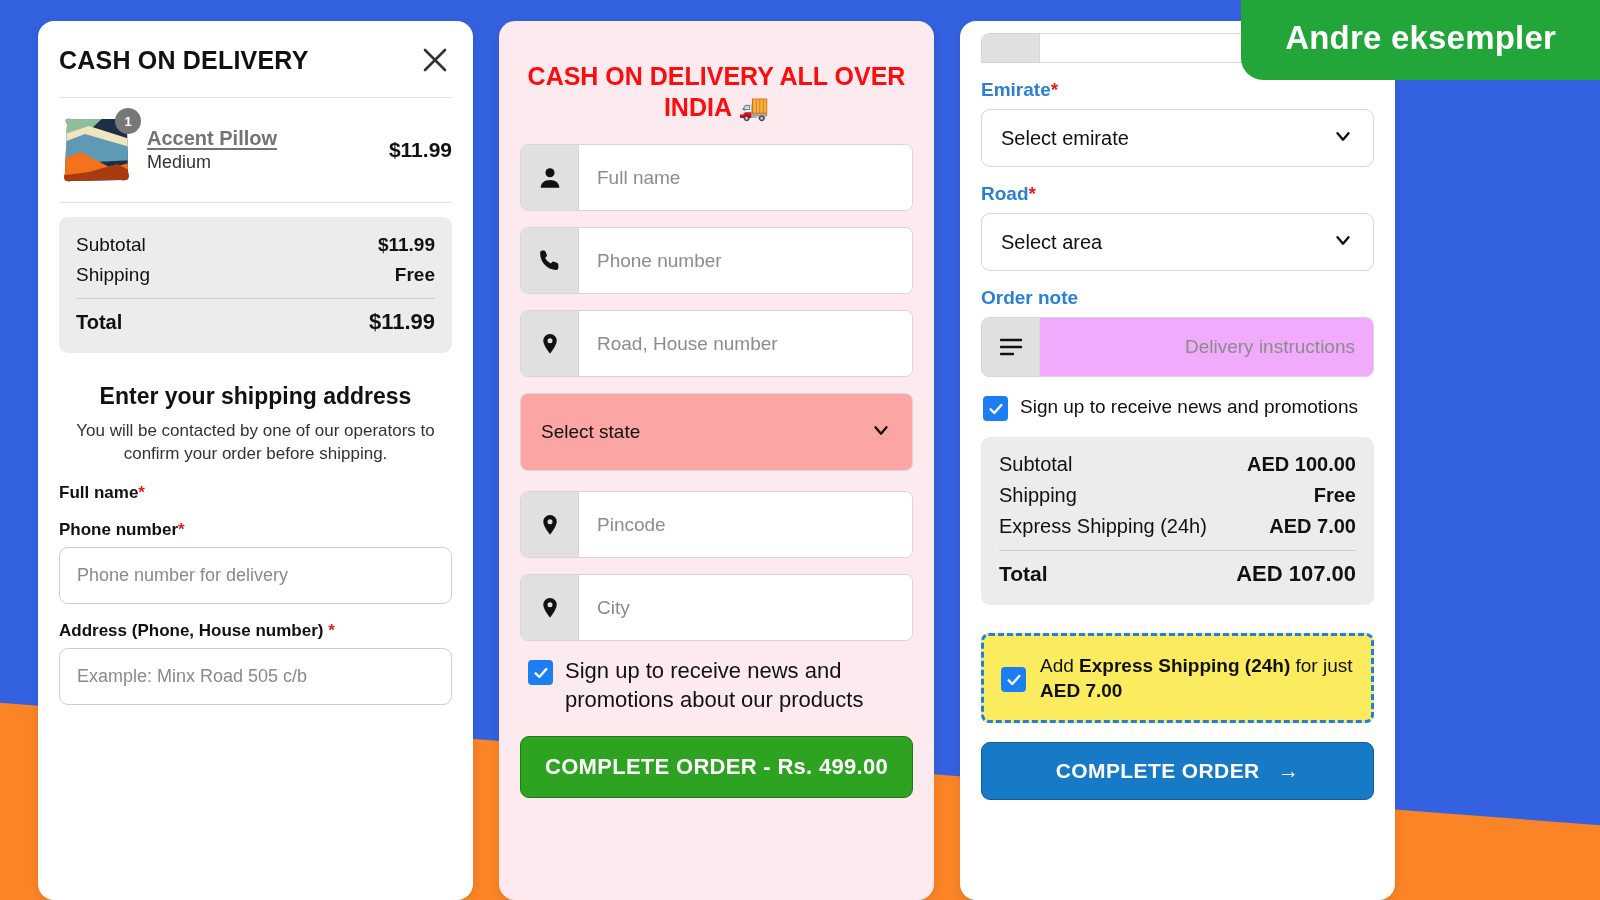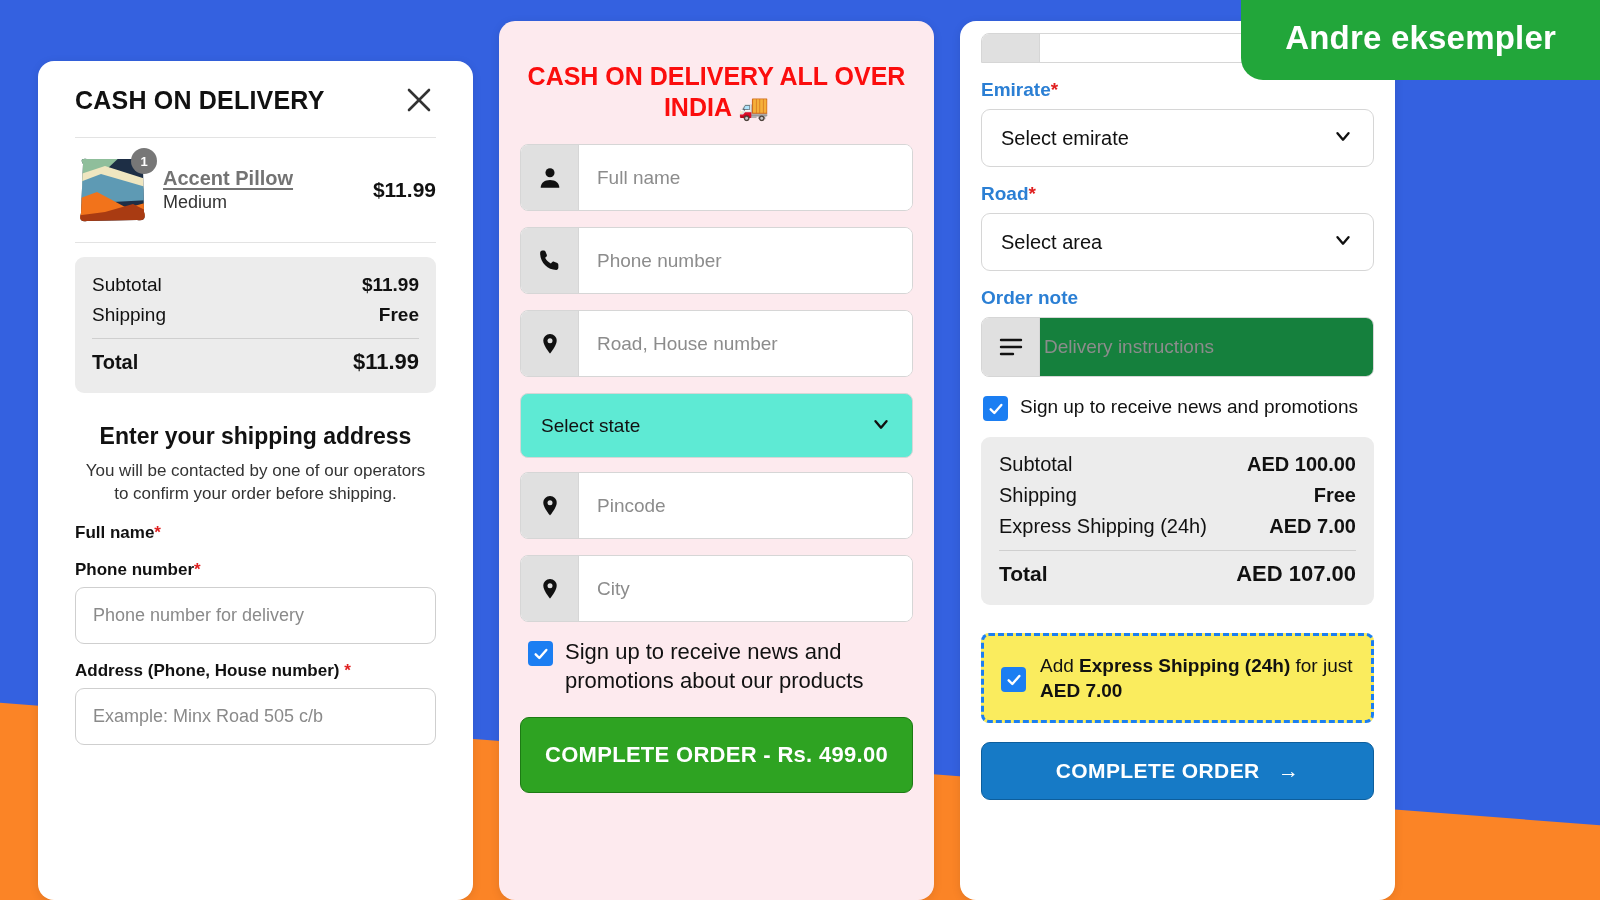--- a/index.html
+++ b/index.html
@@ -30,21 +30,21 @@
     width: 435px;
     background: #ffffff;
     border-radius: 16px;
     overflow: hidden;
     position: relative;
     flex: 0 0 auto;
     box-shadow: 0 2px 10px rgba(0,0,0,.10);
   }
 
   
-  .c1 { padding: 0 37px; margin-top: 40px; }
+  .c1 { padding: 0 21px; }
   .c1-head {
     display: flex; align-items: center; justify-content: space-between;
     padding: 22px 0 20px 0;
   }
   .c1-title { font-size: 25px; font-weight: bold; letter-spacing: .2px; color: #111; }
   .close-x {
     width: 34px; height: 34px; cursor: pointer;
     display: flex; align-items: center; justify-content: center;
   }
   .close-x svg { display: block; }
@@ -111,40 +111,40 @@
     border-right: 1px solid #d6d6d6;
   }
   .ig-input {
     flex: 1 1 auto; height: 65px; border: none; background: #fff;
     padding: 0 18px; font-size: 19px; color: #111;
     font-family: "Liberation Sans", sans-serif; outline: none;
   }
   .ig-input::placeholder { color: #8c8c8c; }
 
   .selbox {
-    position: relative; margin-bottom: 14px;
-    border: 1px solid #d6d6d6; border-radius: 8px; background: #5eead4;
-    height: 65px; display: flex; align-items: center; padding: 0 20px;
+    position: relative; margin-bottom: 20px;
+    border: 1px solid #d6d6d6; border-radius: 8px; background: #fca5a5;
+    height: 78px; display: flex; align-items: center; padding: 0 20px;
     cursor: pointer;
   }
   .selbox .sel-text { font-size: 19px; color: #111; flex: 1 1 auto; }
 
   .chkrow { display: flex; align-items: flex-start; gap: 12px; margin: 6px 0 0 8px; }
   .chkbox {
     width: 25px; height: 25px; flex: 0 0 25px; border-radius: 4px;
     background: #1b7ef2; display: flex; align-items: center; justify-content: center;
     margin-top: 3px; cursor: pointer;
   }
   .chklabel { font-size: 22px; color: #111; line-height: 1.3; }
 
   .btn-green {
     display: block; width: 100%; margin-top: 22px;
     background: #2ea322; color: #fff;
     border: 1px solid #1d7a14; border-radius: 9px;
-    height: 76px; font-size: 22px; font-weight: bold;
+    height: 62px; font-size: 22px; font-weight: bold;
     letter-spacing: .3px; cursor: pointer;
     font-family: "Liberation Sans", sans-serif;
   }
 
   
   .c3 { padding: 0 21px; }
   .c3-cut {
     display: flex; align-items: stretch; height: 30px;
     margin: 12px 0 0 0; border: 1px solid #d6d6d6;
     border-radius: 8px 8px 0 0; overflow: hidden; background: #fff;
@@ -164,23 +164,24 @@
   .note-group {
     display: flex; align-items: stretch; border: 1px solid #d6d6d6;
     border-radius: 8px; overflow: hidden; background: #fff;
   }
   .note-icon {
     width: 58px; flex: 0 0 58px; background: #e0e0e0;
     display: flex; align-items: center; justify-content: center;
     border-right: 1px solid #d6d6d6;
   }
   .note-input {
-    flex: 1 1 auto; height: 58px; border: none; background: #15803d;
-    padding: 0 4px; font-size: 19px; color: #111; outline: none;
+    flex: 1 1 auto; height: 58px; border: none; background: #f0abfc;
+    padding: 0 18px; font-size: 19px; color: #111; outline: none;
     font-family: "Liberation Sans", sans-serif;
+    text-align: right;
   }
   .note-input::placeholder { color: #8c8c8c; }
 
   .chkrow3 { display: flex; align-items: center; gap: 12px; margin: 16px 0 0 2px; }
   .chklabel3 { font-size: 19px; color: #111; }
 
   .summary3 { background: #ececec; border-radius: 9px; padding: 12px 18px 14px 18px; margin-top: 16px; }
   .sum3-row { display: flex; justify-content: space-between; align-items: baseline; padding: 4px 0; }
   .sum3-label { font-size: 20px; color: #111; }
   .sum3-val { font-size: 20px; color: #111; font-weight: bold; }

